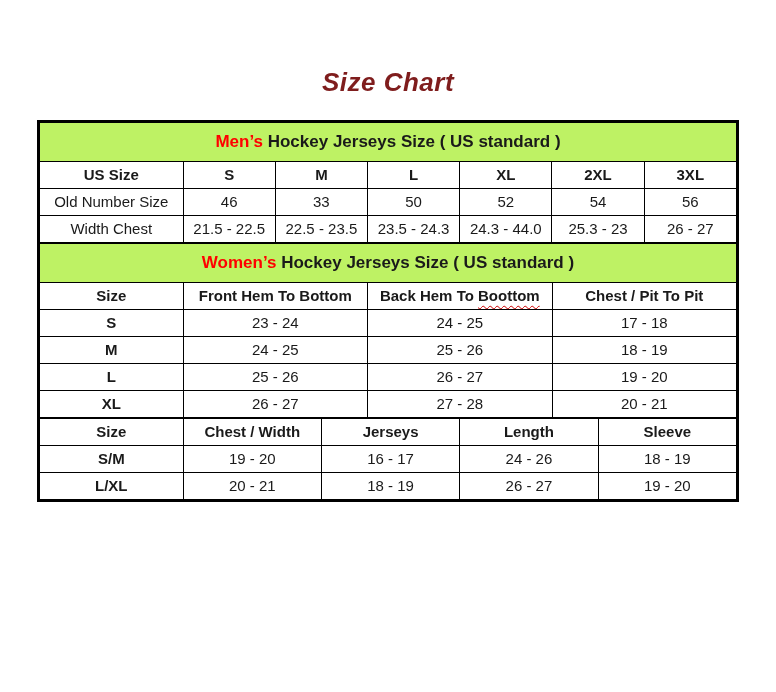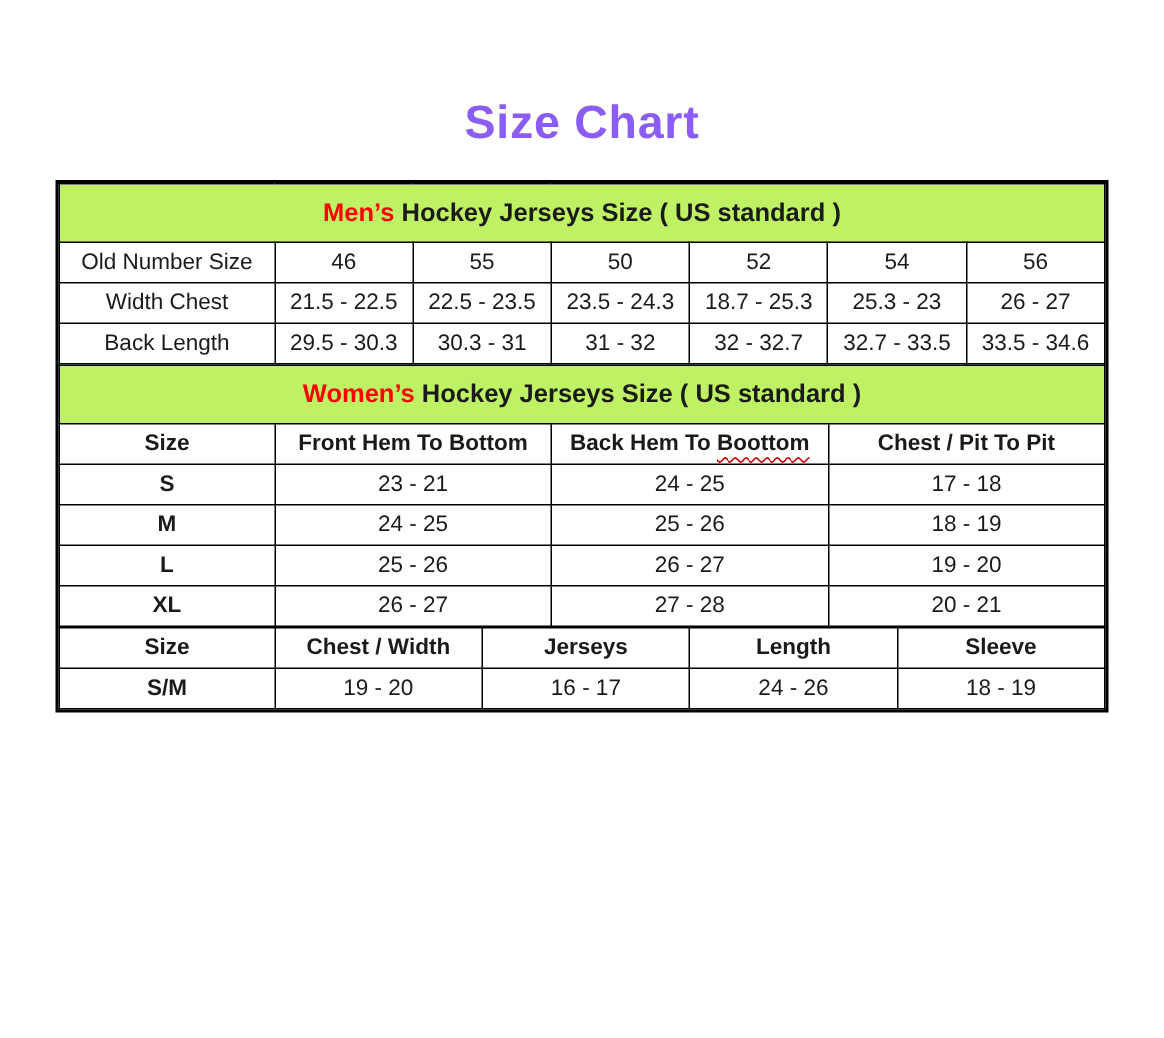--- a/index.html
+++ b/index.html
@@ -10,25 +10,26 @@
   body {
     width: 776px;
     height: 692px;
     font-family: "Liberation Sans", sans-serif;
     color: #1a1a1a;
     overflow: hidden;
   }
   .page-title {
     padding-top: 64px;
     text-align: center;
-    font-size: 31px;
+    font-size: 26px;
     font-weight: bold;
-    color: #8b5cf6;
+    color: #7f1d1d;
     letter-spacing: 0.5px;
     line-height: 36px;
+    font-style: italic;
   }
   .chart-wrap {
     width: 698px;
     margin: 20px auto 0 auto;
     border: 2px solid #000000;
   }
   table {
     width: 100%;
     border-collapse: collapse;
     table-layout: fixed;
@@ -74,48 +75,48 @@
         <col style="width:13.23%">
         <col style="width:13.23%">
       <col style="width:13.23%">
         <col style="width:13.23%">
         <col style="width:13.25%">
     </colgroup>
     <tbody>
       <tr class="section-row">
         <td colspan="7"><span class="red-word">Men’s</span><span> Hockey Jerseys Size ( US standard )</span></td>
       </tr>
+      <tr class="col-header">
+        <th>US Size</th>
+        <th>S</th>
+        <th>M</th>
+        <th>L</th>
+        <th>XL</th>
+        <th>2XL</th>
+        <th>3XL</th>
+      </tr>
     </tbody>
     <tbody>
         <tr>
           <td>Old Number Size</td>
           <td>46</td>
-          <td>55</td>
+          <td>33</td>
           <td>50</td>
           <td>52</td>
           <td>54</td>
           <td>56</td>
         </tr>
         <tr>
           <td>Width Chest</td>
           <td>21.5 - 22.5</td>
           <td>22.5 - 23.5</td>
           <td>23.5 - 24.3</td>
-          <td>18.7 - 25.3</td>
+          <td>24.3 - 44.0</td>
           <td>25.3 - 23</td>
           <td>26 - 27</td>
-        </tr>
-        <tr>
-          <td>Back Length</td>
-          <td>29.5 - 30.3</td>
-          <td>30.3 - 31</td>
-          <td>31 - 32</td>
-          <td>32 - 32.7</td>
-          <td>32.7 - 33.5</td>
-          <td>33.5 - 34.6</td>
         </tr>
       </tbody>
   </table>
 
   <table class="bold-first">
     <colgroup>
       <col style="width:20.6%">
       <col style="width:26.47%">
         <col style="width:26.47%">
         <col style="width:26.46%">
@@ -127,21 +128,21 @@
       <tr class="col-header">
         <th>Size</th>
         <th>Front Hem To Bottom</th>
         <th><span>Back Hem To</span> <span class="misspell">Boottom</span></th>
         <th>Chest / Pit To Pit</th>
       </tr>
     </tbody>
     <tbody>
         <tr>
           <td>S</td>
-          <td>23 - 21</td>
+          <td>23 - 24</td>
           <td>24 - 25</td>
           <td>17 - 18</td>
         </tr>
         <tr>
           <td>M</td>
           <td>24 - 25</td>
           <td>25 - 26</td>
           <td>18 - 19</td>
         </tr>
         <tr>
@@ -177,16 +178,23 @@
       </tr>
     </tbody>
     <tbody>
         <tr>
           <td>S/M</td>
           <td>19 - 20</td>
           <td>16 - 17</td>
           <td>24 - 26</td>
           <td>18 - 19</td>
         </tr>
+        <tr>
+          <td>L/XL</td>
+          <td>20 - 21</td>
+          <td>18 - 19</td>
+          <td>26 - 27</td>
+          <td>19 - 20</td>
+        </tr>
       </tbody>
   </table>
 
 </div>
 
 </body></html>

